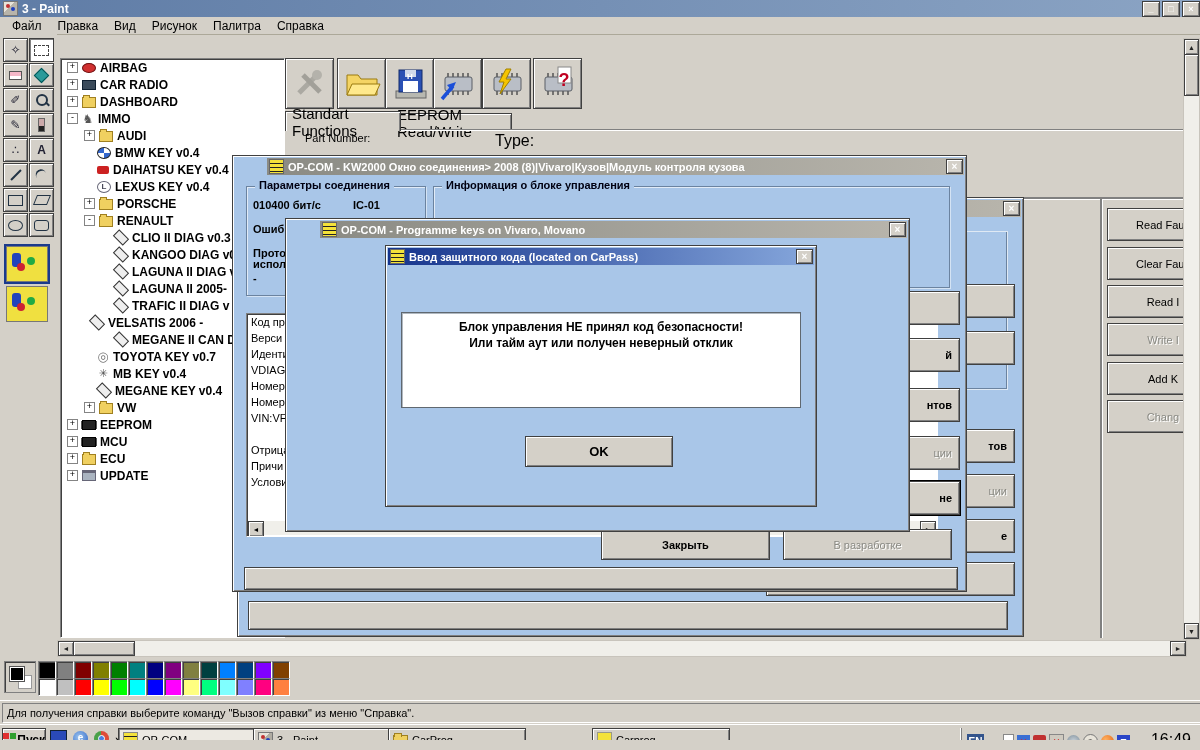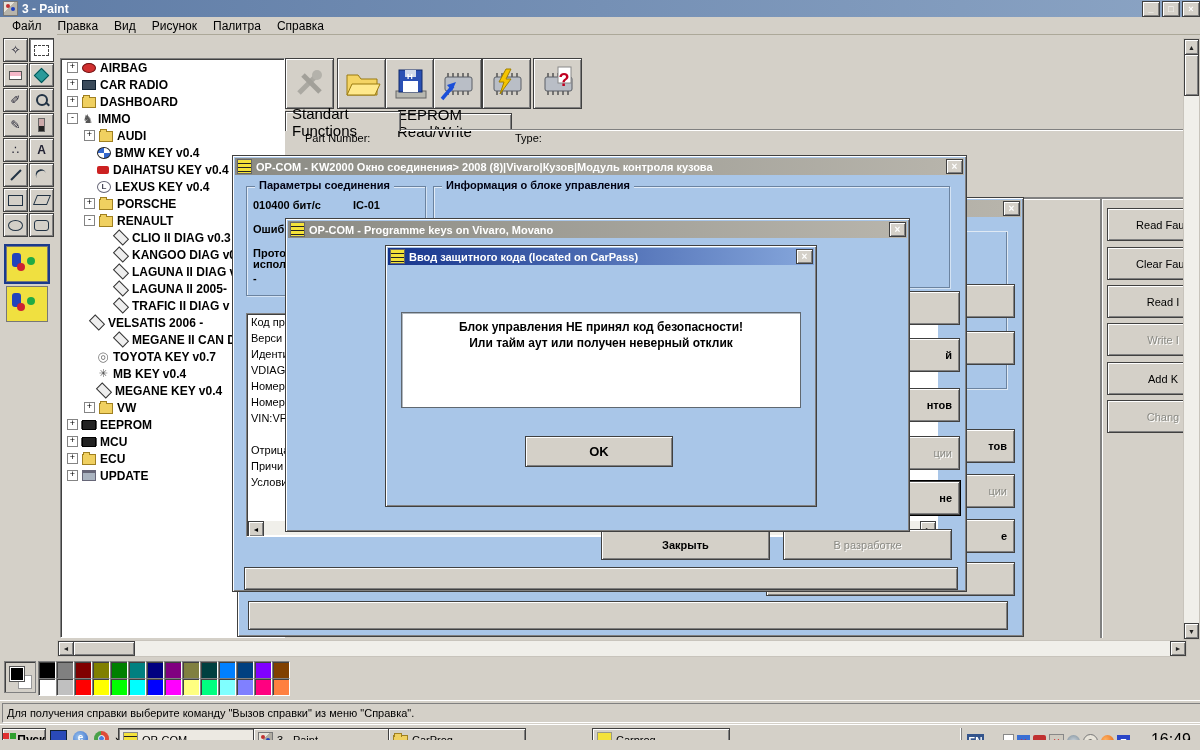--- a/index.html
+++ b/index.html
@@ -117,21 +117,21 @@
   .ti-mercedes{color:#555;font-size:11px;font-weight:normal;}
   .ti-chip{background:#222;width:10px;height:8px;border:1px solid #000;box-shadow:-2px 0 0 -1px #555,2px 0 0 -1px #555;}
   .ti-update{background:#aab4c0;width:10px;height:9px;border:1px solid #667;box-shadow:inset 0 2px 0 #667;}
   .tb-btn{display:flex;align-items:center;justify-content:center;}
   .tab{position:absolute;height:18px;background:#d4d0c8;border:1px solid #404040;border-bottom:0;box-shadow:inset 1px 1px 0 #fff,inset -1px 0 0 #808080;
     display:flex;align-items:center;justify-content:center;font-size:15px;padding:0 6px;}
   
   .opwin{border:1px solid #404040;box-shadow:inset 1px 1px 0 #fff,inset -1px -1px 0 #808080;background:#a9c6e8;}
   .optitle{position:absolute;left:2px;top:2px;right:2px;height:17px;display:flex;align-items:center;gap:4px;
     padding-left:2px;color:#fff;font-weight:bold;font-size:11px;white-space:nowrap;overflow:hidden;}
-  .optitle.gray{background:linear-gradient(90deg,#8b8b84,#b8b5ac);}
+  .optitle.gray{background:linear-gradient(90deg,#8b8b84,#b8b5ac);margin-left:32px;}
   .optitle.blue{background:linear-gradient(90deg,#16348c,#86a7dc);}
   .opico{width:13px;height:13px;flex:0 0 13px;background:repeating-linear-gradient(#f4e23a,#f4e23a 3px,#222 3px,#222 4px);border:1px solid #666;}
   .optitle .xbtn{margin-left:auto;margin-right:1px;flex:0 0 15px;}
   .groupbox{position:absolute;border:1px solid #6b83a0;box-shadow:inset 1px 1px 0 rgba(255,255,255,.65),1px 1px 0 rgba(255,255,255,.5);}
   .gb-label{position:absolute;top:-8px;left:8px;background:#a9c6e8;padding:0 4px;font-weight:bold;font-size:11px;color:#001;}
   .kwtext{font-weight:bold;font-size:11px;position:absolute;}
   .listbox{position:absolute;background:#fff;border:1px solid #808080;border-right-color:#fff;border-bottom-color:#fff;box-shadow:inset 1px 1px 0 #404040;
     font-size:11px;overflow:hidden;}
   .listbox .line{height:16px;line-height:16px;padding-left:4px;white-space:nowrap;}
   .lb-scroll{position:absolute;left:1px;right:1px;bottom:1px;height:14px;background:#f0efea;display:flex;justify-content:space-between;}
@@ -421,21 +421,21 @@
             <text x="26" y="21" font-size="18" font-weight="bold" fill="#c00020" text-anchor="middle">?</text>
           </svg>
         </div>
       </div>
 
     <div class="tab" style="left:228px;top:73px;width:102px;height:19px;z-index:1;background:#d4d0c8;">Standart Functions</div>
     <div class="tab" style="left:333px;top:75px;width:108px;height:17px;">EEPROM Read/Write</div>
     <div class="abs" style="left:228px;top:91px;width:898px;height:1px;background:#fff;border-top:1px solid #808080;"></div>
 
     <div class="abs" style="left:248px;top:94px;font-size:11px;">Part Number:</div>
-    <div class="abs" style="left:458px;top:94px;font-size:11px;">Type:</div>
+    <div class="abs" style="left:438px;top:94px;font-size:16px;">Type:</div>
 
     <div class="abs" style="left:965px;top:159px;width:161px;height:441px;background:#d4d0c8;z-index:1;">
       <div class="panel-top" style="left:0;top:0;width:161px;"></div>
       <div class="divider-v" style="left:78px;top:2px;height:439px;"></div>
       <div id="faultbtns">
           <div class="btn " style="position: absolute; left: 85px; top: 11px; width: 110px; height: 31px;">Read Fault</div>
           <div class="btn " style="position: absolute; left: 85px; top: 50px; width: 110px; height: 31px;">Clear Fault</div>
           <div class="btn " style="position: absolute; left: 85px; top: 88px; width: 110px; height: 31px;">Read I</div>
           <div class="btn disabled" style="position: absolute; left: 85px; top: 126px; width: 110px; height: 31px;">Write I</div>
           <div class="btn " style="position: absolute; left: 85px; top: 165px; width: 110px; height: 31px;">Add K</div>

